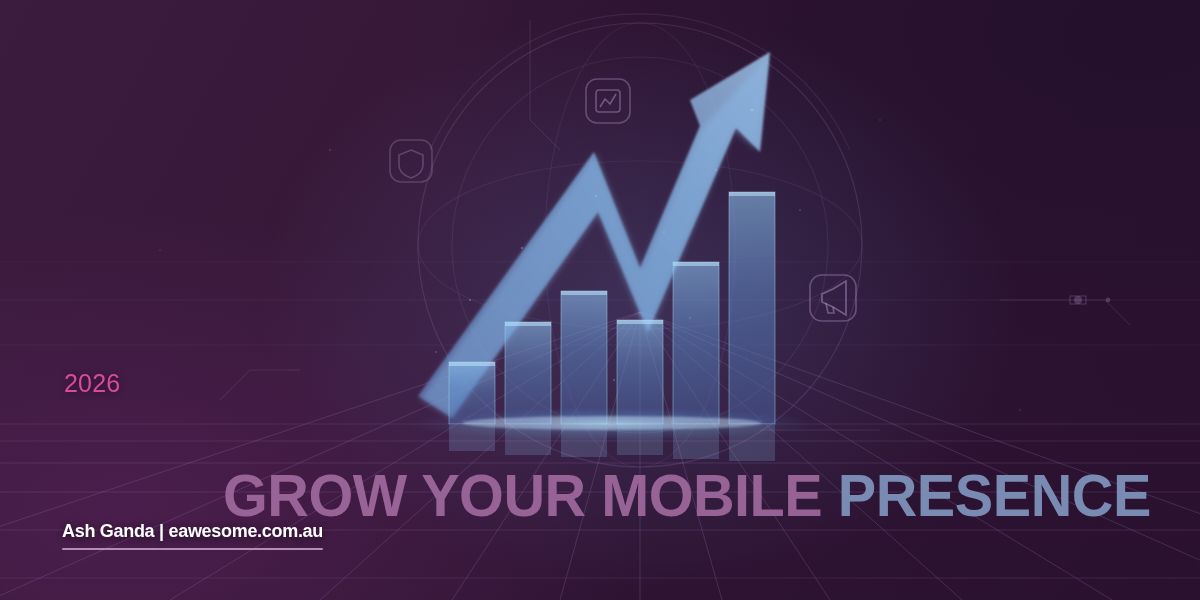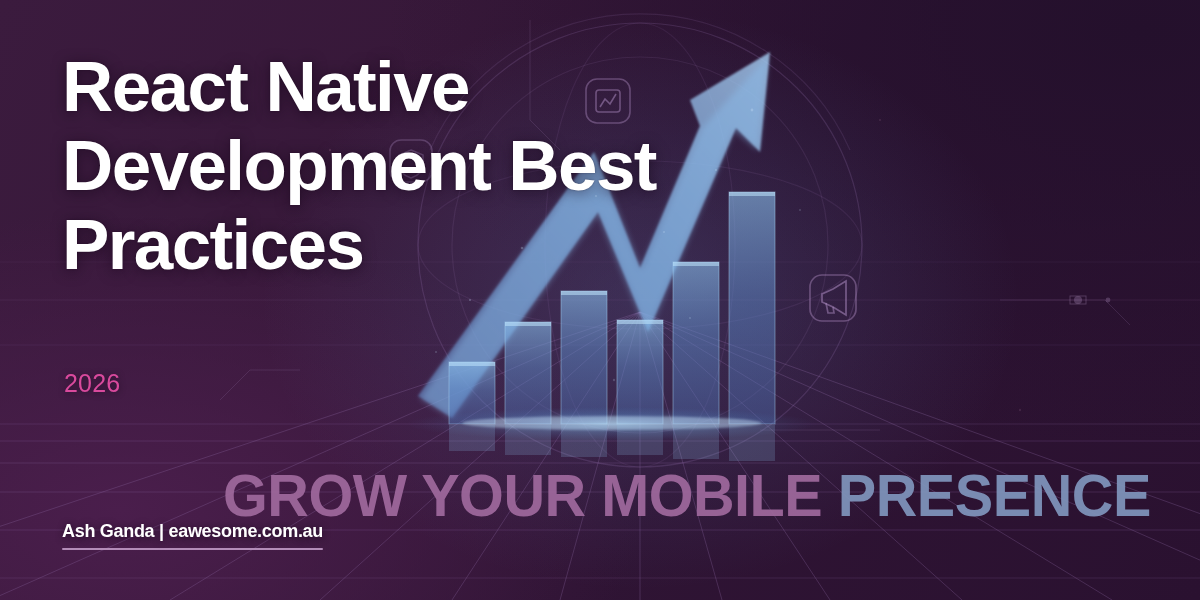--- a/index.html
+++ b/index.html
@@ -286,23 +286,20 @@
           <path d="M 826 303 L 828 313 L 834 313 L 833 307" stroke-opacity=".48"></path>
         </g>
 
         <rect x="0" y="0" width="1200" height="600" fill="none"></rect>
       </g>
     </svg>
   </div>
 
   <div class="content">
 
-    <h1 id="title">React Native
-Development Best
-Practices</h1>
 
     <div id="year">2026</div>
 
     <div id="tagline">
       <span class="t-a">GROW YOUR MOBILE </span><span class="t-b">PRESENCE</span>
     </div>
 
     <div id="byline-wrap">
       <div id="byline">Ash Ganda | eawesome.com.au</div>
       <div id="byline-rule"></div>

